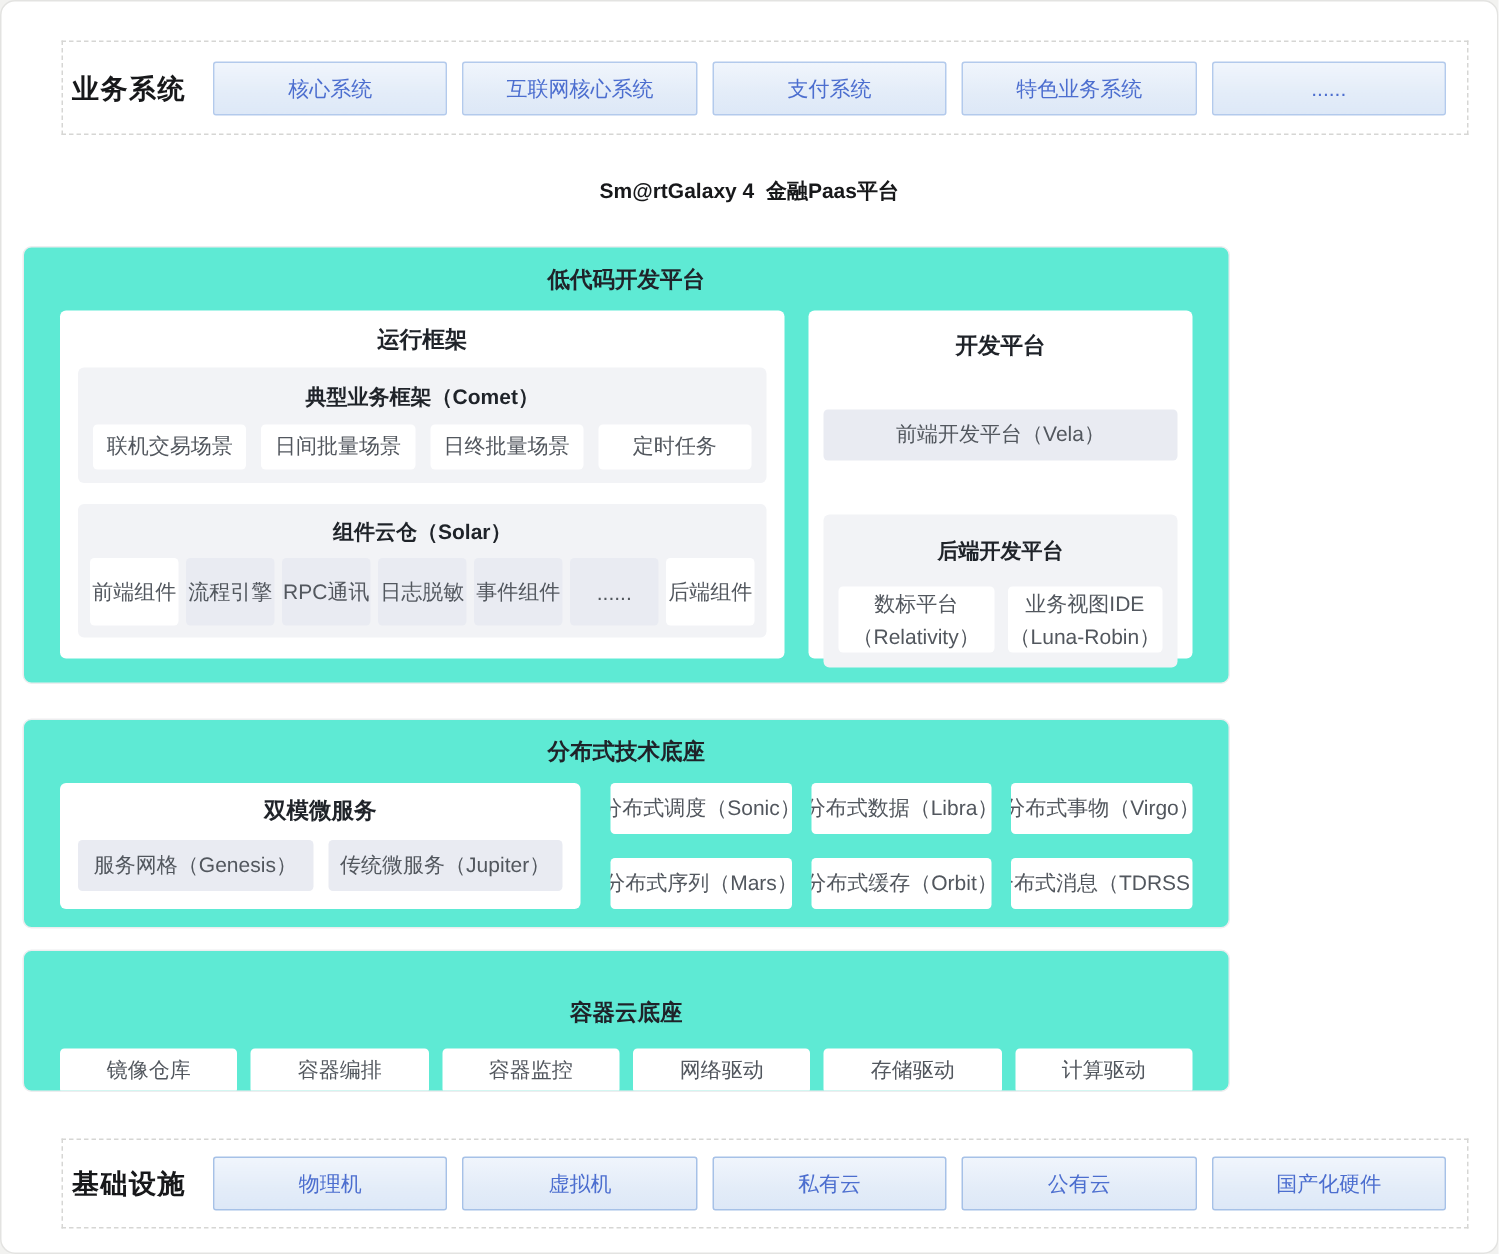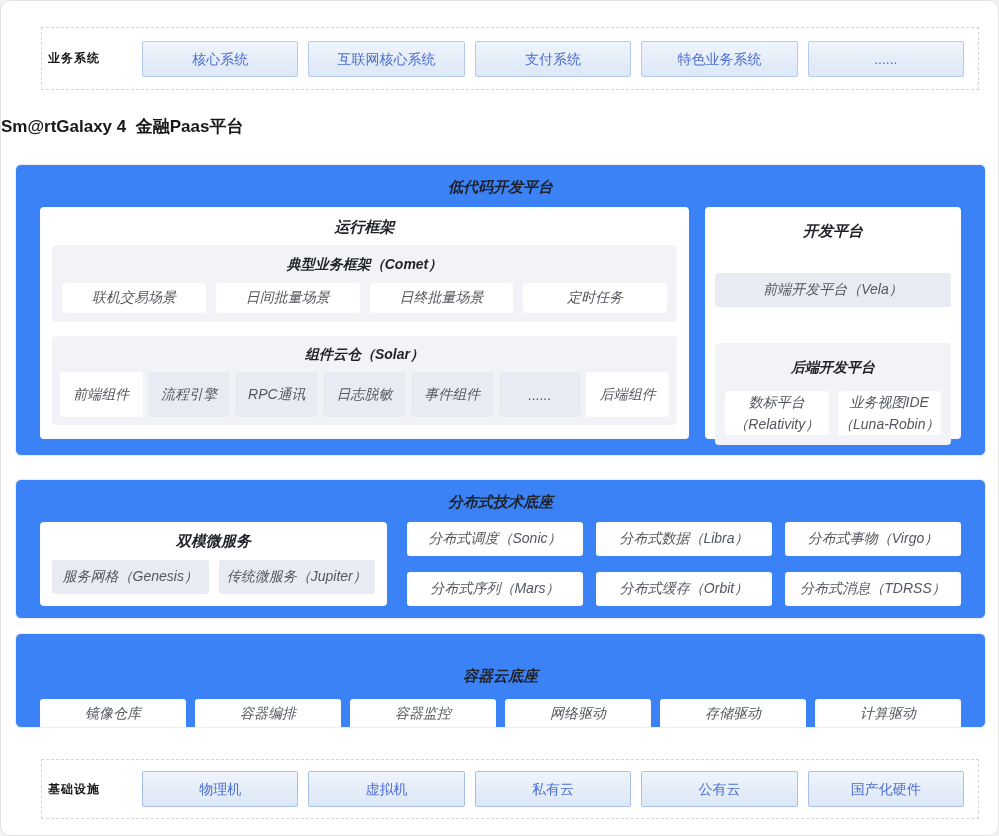--- a/index.html
+++ b/index.html
@@ -25,21 +25,21 @@
     border: 1px dashed #d6d6d4;
     display: flex;
     align-items: center;
     padding: 0 14px 0 6px;
   }
   .dashed-row.top { margin-top: 26px; height: 63px; }
   .dashed-row.bottom { margin-top: 31px; height: 60px; justify-content: flex-end; }
   .row-label {
     width: 94px;
     flex: 0 0 94px;
-    font-size: 12px;
+    font-size: 18px;
     font-weight: bold;
     color: #17181a;
     letter-spacing: 1px;
   }
   .pill-list { flex: 1; display: flex; gap: 10px; }
   .pill {
     flex: 1;
     height: 36px;
     line-height: 34px;
     text-align: center;
@@ -50,35 +50,35 @@
     border-radius: 2px;
     white-space: nowrap;
     overflow: hidden;
   }
   .dashed-row.bottom .pill { border-color: #a6c1e7; }
 
   
   .main-title {
     height: 74px;
     line-height: 74px;
-    font-size: 17px;
+    text-align: center;
+    font-size: 14px;
     font-weight: bold;
     color: #17181a;
     white-space: pre;
   }
 
   
   .panel-section {
     margin: 0 14px;
-    width: 971px;
-    background: #3b82f6;
+    width: 805px;
+    background: #5eead4;
     border: 1px solid #ededef;
     border-radius: 6px;
     overflow: hidden;
-    font-style: italic;
   }
   .section-title {
     height: 20px;
     line-height: 20px;
     text-align: center;
     font-size: 15px;
     font-weight: bold;
     color: #1f2329;
   }
 

